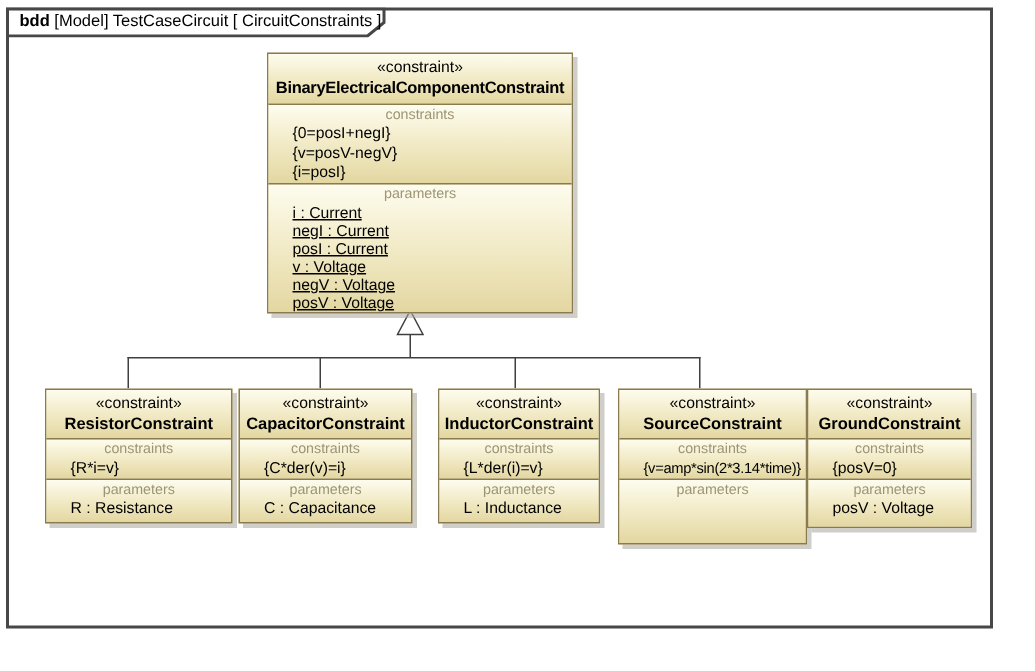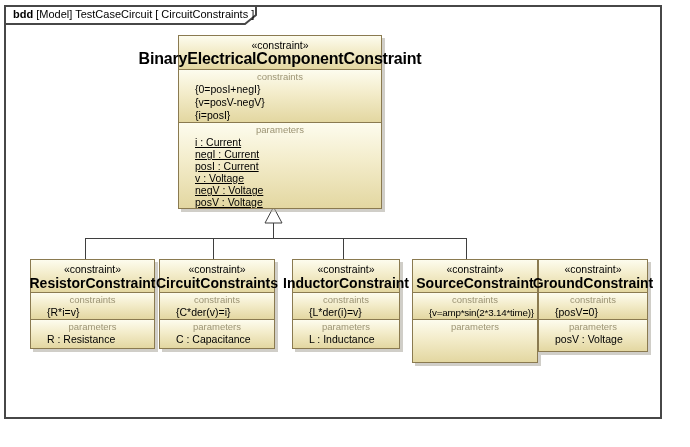--- a/index.html
+++ b/index.html
@@ -27,22 +27,22 @@
   .hdr,.comp{
     box-sizing:border-box;
     background:linear-gradient(180deg,#fdfcee 0%,#f3ecca 45%,#e3d7a1 100%);
   }
   .comp{border-top:1px solid #8a7a50;}
   .hdr{
     display:flex;flex-direction:column;justify-content:center;align-items:center;
     text-align:center;
   }
   .stereo{font-size:10.5px;line-height:13px;}
-  .bname{font-size:14px;font-weight:bold;line-height:14px;white-space:nowrap;}
-  .parent .bname{font-size:16px;letter-spacing:-0.2px;}
+  .bname{font-size:11px;font-weight:bold;line-height:14px;white-space:nowrap;}
+  .parent .bname{font-size:11px;letter-spacing:-0.2px;}
   .clabel{
     font-size:9.5px;color:#9c9474;text-align:center;
     line-height:12px;padding-top:1px;
   }
   .cline{font-size:10.5px;line-height:13px;padding-left:16px;white-space:nowrap;}
   .parent .pline{line-height:12px;text-decoration:underline;}
   .tight .cline.src{font-size:9.8px;letter-spacing:-0.2px;}
   
   .line{position:absolute;background:#3f3f3f;}
   .line.h{height:1px;}
@@ -104,21 +104,21 @@
   </div>
   <div class="comp" style="flex:1">
     <div class="clabel">parameters</div>
     <div class="cline">R : Resistance</div>
   </div>
 </div>
 
 <div class="blk" style="left:159px;top:259px;width:116px;height:90px">
   <div class="hdr" style="height:32px">
     <div class="stereo">«constraint»</div>
-    <div class="bname">CircuitConstraints</div>
+    <div class="bname">CapacitorConstraint</div>
   </div>
   <div class="comp" style="height:27px">
     <div class="clabel">constraints</div>
     <div class="cline">{C*der(v)=i}</div>
   </div>
   <div class="comp" style="flex:1">
     <div class="clabel">parameters</div>
     <div class="cline">C : Capacitance</div>
   </div>
 </div>

